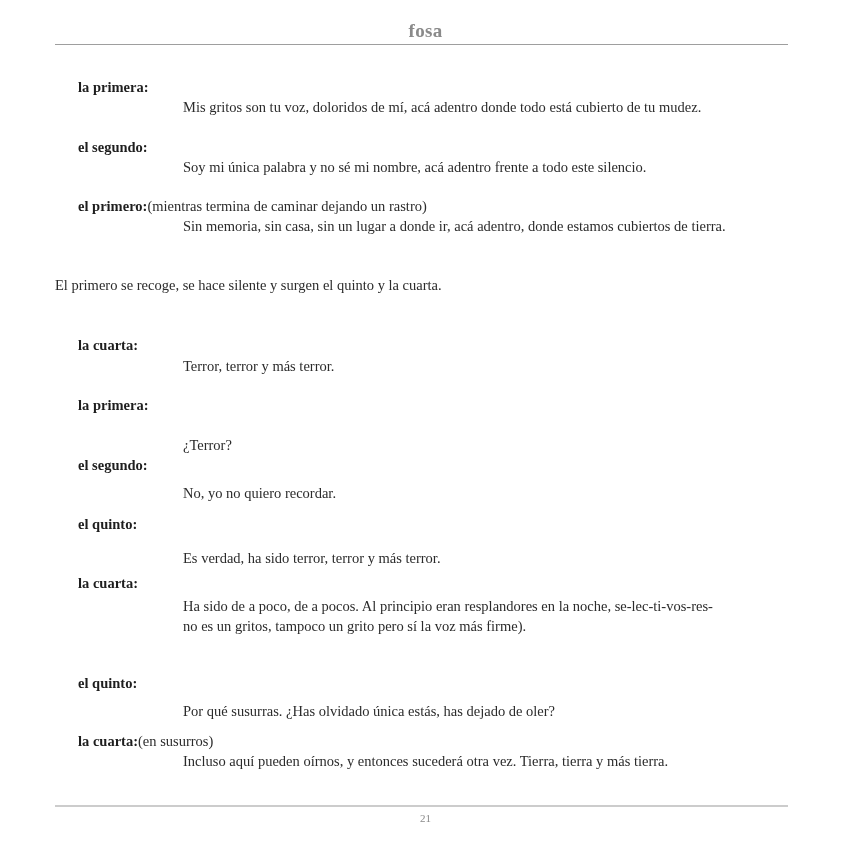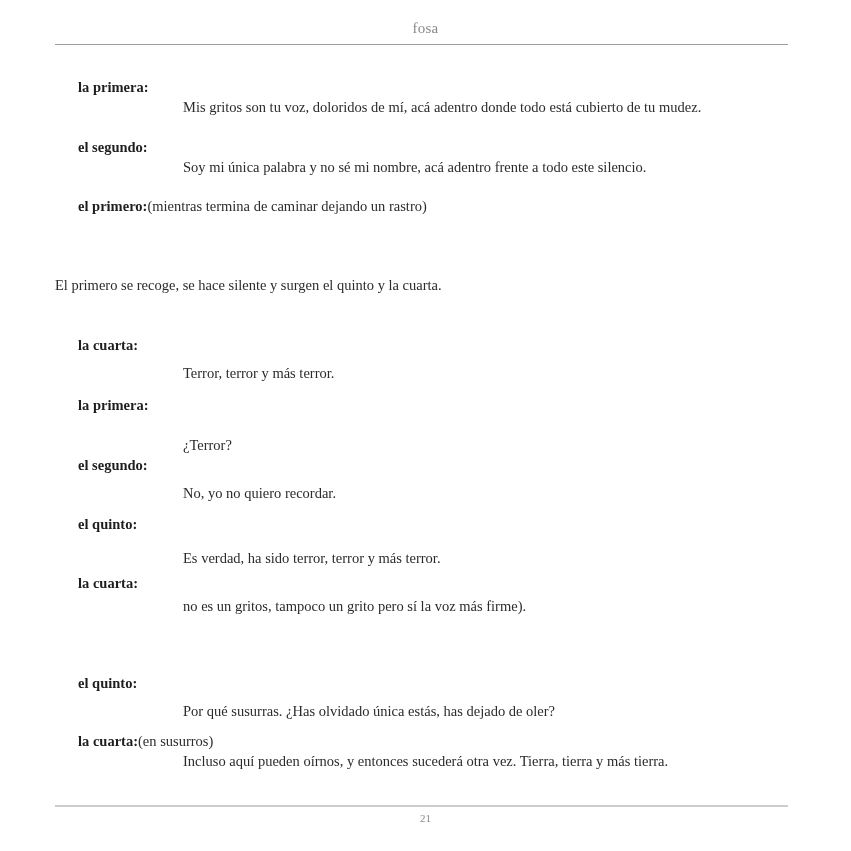--- a/index.html
+++ b/index.html
@@ -14,23 +14,24 @@
       overflow: hidden;
       font-family: "Liberation Serif", "DejaVu Serif", serif;
       color: #2b2b2b;
     }
     .running-head {
       position: absolute;
       top: 20px;
       left: 0;
       width: 851px;
       text-align: center;
-      font-size: 15px;
+      font-size: 19px;
       color: #8a8a8a;
       letter-spacing: 0.3px;
+      font-weight: bold;
     }
     .head-rule {
       position: absolute;
       top: 44px;
       left: 55px;
       width: 733px;
       height: 0;
       border-top: 1px solid #9e9e9e;
     }
     .foot-rule {
@@ -99,29 +100,30 @@
     <div class="speaker-line">
       <span class="speaker">el segundo:</span><span class="direction"></span>
     </div>
     <div class="speech">Soy mi única palabra y no sé mi nombre, acá adentro frente a todo este silencio.</div>
   </div>
 
   <div class="block" style="top:196px;">
     <div class="speaker-line">
       <span class="speaker">el primero:</span><span class="direction">(mientras termina de caminar dejando un rastro)</span>
     </div>
+    <div class="speech">Sin memoria, sin casa, sin un lugar a donde ir, acá adentro, donde estamos cubiertos de tierra.</div>
   </div>
 
   <div class="stage-direction" style="top:275px;">El primero se recoge, se hace silente y surgen el quinto y la cuarta.</div>
 
   <div class="block" style="top:335px;">
     <div class="speaker-line">
       <span class="speaker">la cuarta:</span><span class="direction"></span>
     </div>
-    <div class="speech" style="margin-top:8px;">Terror, terror y más terror.</div>
+    <div class="speech" style="margin-top:1px;">Terror, terror y más terror.</div>
   </div>
 
   <div class="block" style="top:395px;">
     <div class="speaker-line">
       <span class="speaker">la primera:</span><span class="direction"></span>
     </div>
     <div class="speech" style="margin-top:20px;">¿Terror?</div>
   </div>
 
   <div class="block" style="top:455px;">
@@ -136,20 +138,21 @@
       <span class="speaker">el quinto:</span><span class="direction"></span>
     </div>
     <div class="speech" style="margin-top:14px;">Es verdad, ha sido terror, terror y más terror.</div>
   </div>
 
   <div class="block" style="top:573px;">
     <div class="speaker-line">
       <span class="speaker">la cuarta:</span><span class="direction"></span>
     </div>
     <div class="speech" style="margin-top:3px; white-space:nowrap;">
+      <div>Ha sido de a poco, de a pocos.  Al principio eran resplandores en la noche, se-lec-ti-vos-res-</div>
       <div>no es un gritos, tampoco un grito pero sí la voz más firme).</div>
     </div>
   </div>
 
   <div class="block" style="top:673px;">
     <div class="speaker-line">
       <span class="speaker">el quinto:</span><span class="direction"></span>
     </div>
     <div class="speech" style="margin-top:8px;">Por qué susurras. ¿Has olvidado única estás, has dejado de oler?</div>
   </div>

